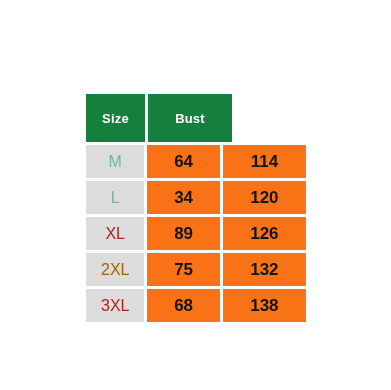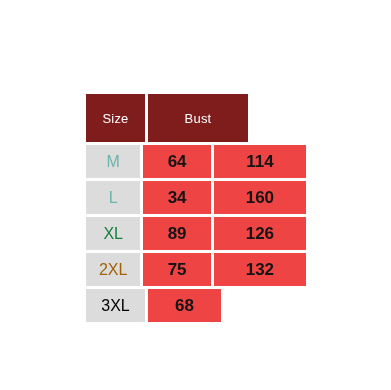--- a/index.html
+++ b/index.html
@@ -54,57 +54,57 @@
   
   .col-size {
     width: 59px;
     margin-right: 3px;
   }
   .col-length {
     width: 73px;
     margin-right: 3px;
   }
   .col-bust {
-    width: 100px;
+    width: 84px;
   }
 
   
   .header-row .cell {
     height: 48px;
-    background: #7f1d1d;
+    background: #15803d;
     color: #ffffff;
     font-size: 13px;
-    font-weight: normal;
+    font-weight: bold;
     letter-spacing: 0.2px;
   }
 
   
   .body-row .cell {
     height: 33px;
   }
 
   .body-row .col-size {
     background: #dcdcdc;
     color: #6fb3ad;
     font-size: 16px;
     font-weight: normal;
   }
 
   .body-row .col-length,
   .body-row .col-bust {
-    background: #ef4444;
+    background: #f97316;
     color: #141414;
     font-size: 17px;
     font-weight: bold;
   }
 
   
-  .body-row.row-xl .col-size { color: #15803d; }
+  .body-row.row-xl .col-size { color: #b91c1c; }
   .body-row.row-2xl .col-size { color: #a16207; }
-  .body-row.row-3xl .col-size { color: #000000; }
+  .body-row.row-3xl .col-size { color: #b91c1c; }
 </style>
 </head>
 <body>
 
 <div class="page">
 
   <div class="size-chart">
 
     <div class="chart-row header-row">
       <div class="cell col-size">Size</div>
@@ -113,35 +113,36 @@
 
     <div class="chart-row body-row row-m">
       <div class="cell col-size">M</div>
       <div class="cell col-length">64</div>
       <div class="cell col-bust">114</div>
     </div>
 
     <div class="chart-row body-row row-l">
       <div class="cell col-size">L</div>
       <div class="cell col-length">34</div>
-      <div class="cell col-bust">160</div>
+      <div class="cell col-bust">120</div>
     </div>
 
     <div class="chart-row body-row row-xl">
       <div class="cell col-size">XL</div>
       <div class="cell col-length">89</div>
       <div class="cell col-bust">126</div>
     </div>
 
     <div class="chart-row body-row row-2xl">
       <div class="cell col-size">2XL</div>
       <div class="cell col-length">75</div>
       <div class="cell col-bust">132</div>
     </div>
 
     <div class="chart-row body-row row-3xl">
       <div class="cell col-size">3XL</div>
       <div class="cell col-length">68</div>
+      <div class="cell col-bust">138</div>
     </div>
 
   </div>
 
 </div>
 
 </body></html>

